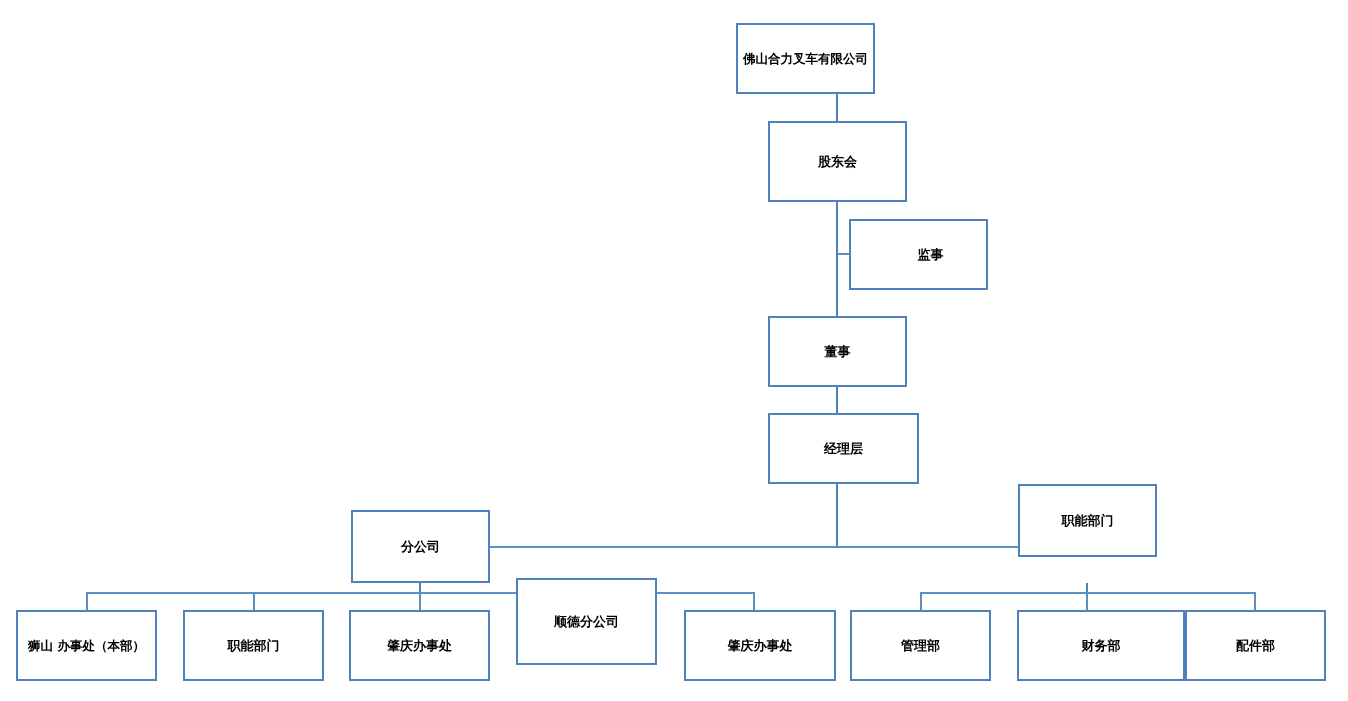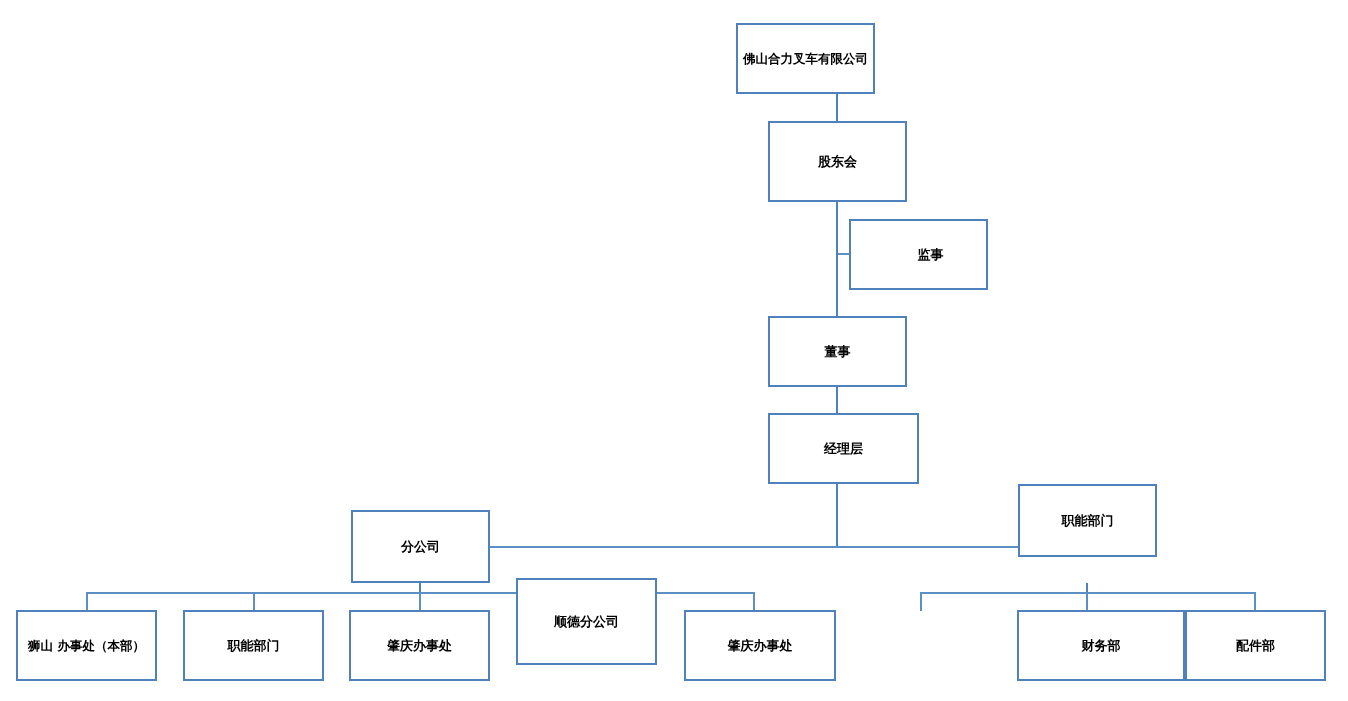--- a/index.html
+++ b/index.html
@@ -98,18 +98,19 @@
   <div class="node wide-text" style="left:16px; top:610px; width:141px; height:71px;">狮山 办事处（本部）</div>
 
   <div class="node" style="left:183px; top:610px; width:141px; height:71px;">职能部门</div>
 
   <div class="node" style="left:349px; top:610px; width:141px; height:71px;">肇庆办事处</div>
 
   <div class="node" style="left:516px; top:578px; width:141px; height:87px;">顺德分公司</div>
 
   <div class="node" style="left:684px; top:610px; width:152px; height:71px;">肇庆办事处</div>
 
+  <div class="node" style="left:850px; top:610px; width:141px; height:71px;">管理部</div>
 
   <div class="node" style="left:1017px; top:610px; width:168px; height:71px;">财务部</div>
 
   <div class="node" style="left:1185px; top:610px; width:141px; height:71px;">配件部</div>
 
 </div>
 
 </body></html>

